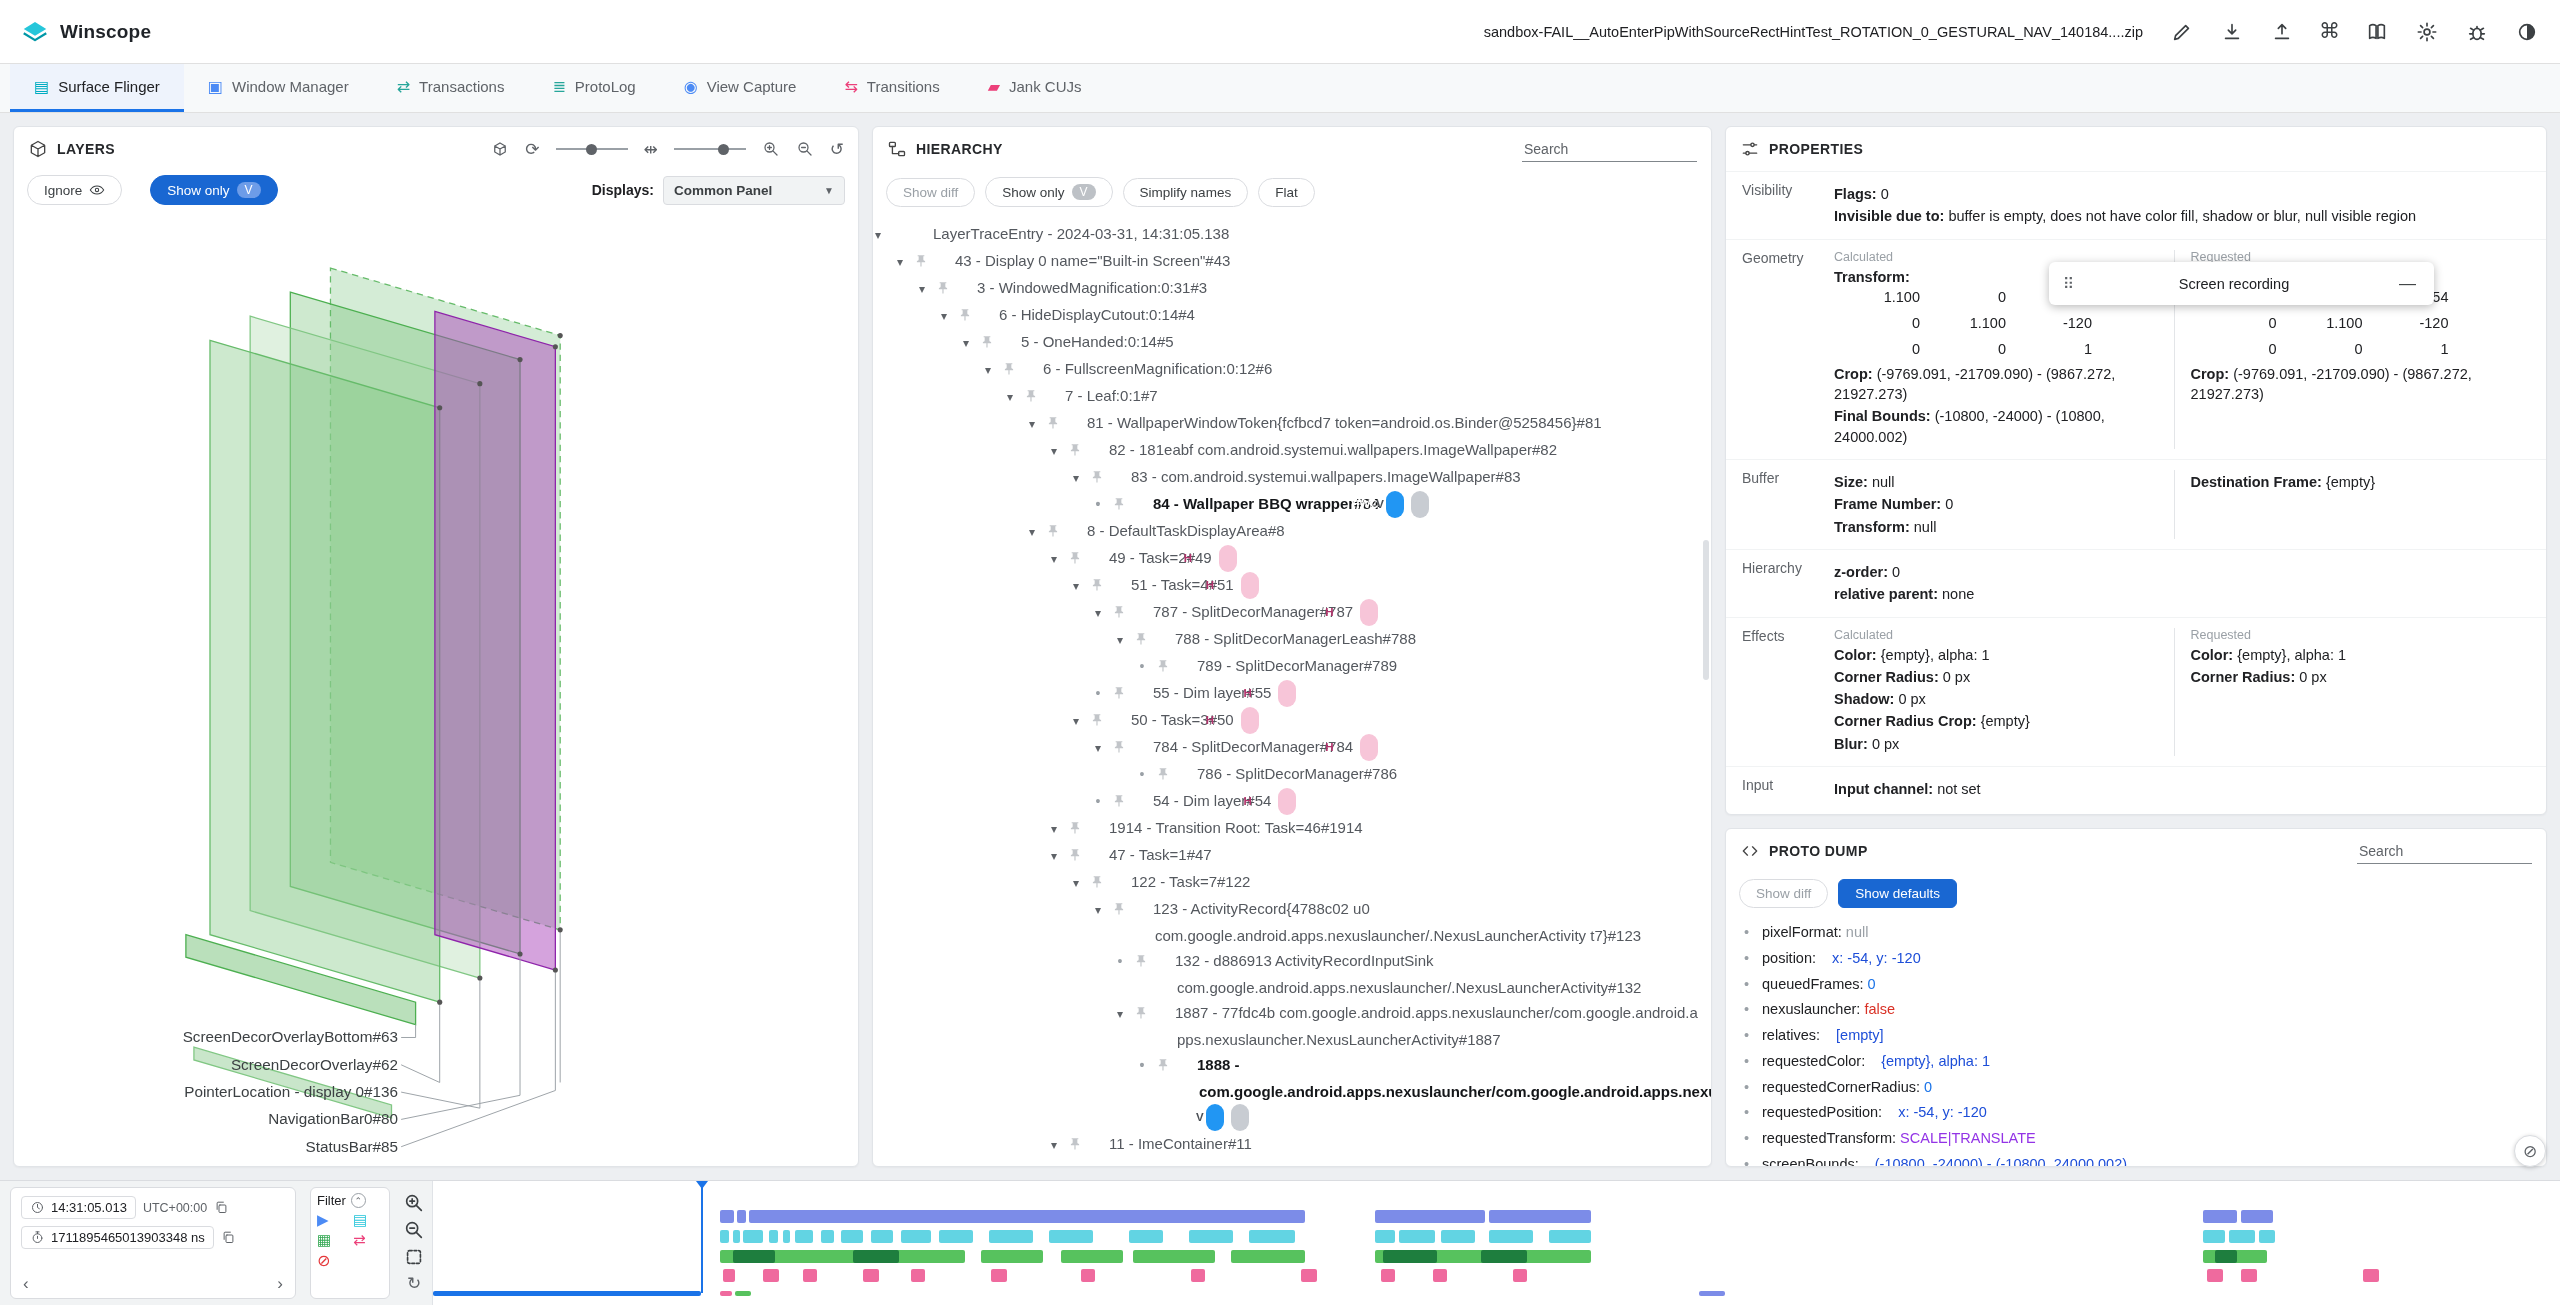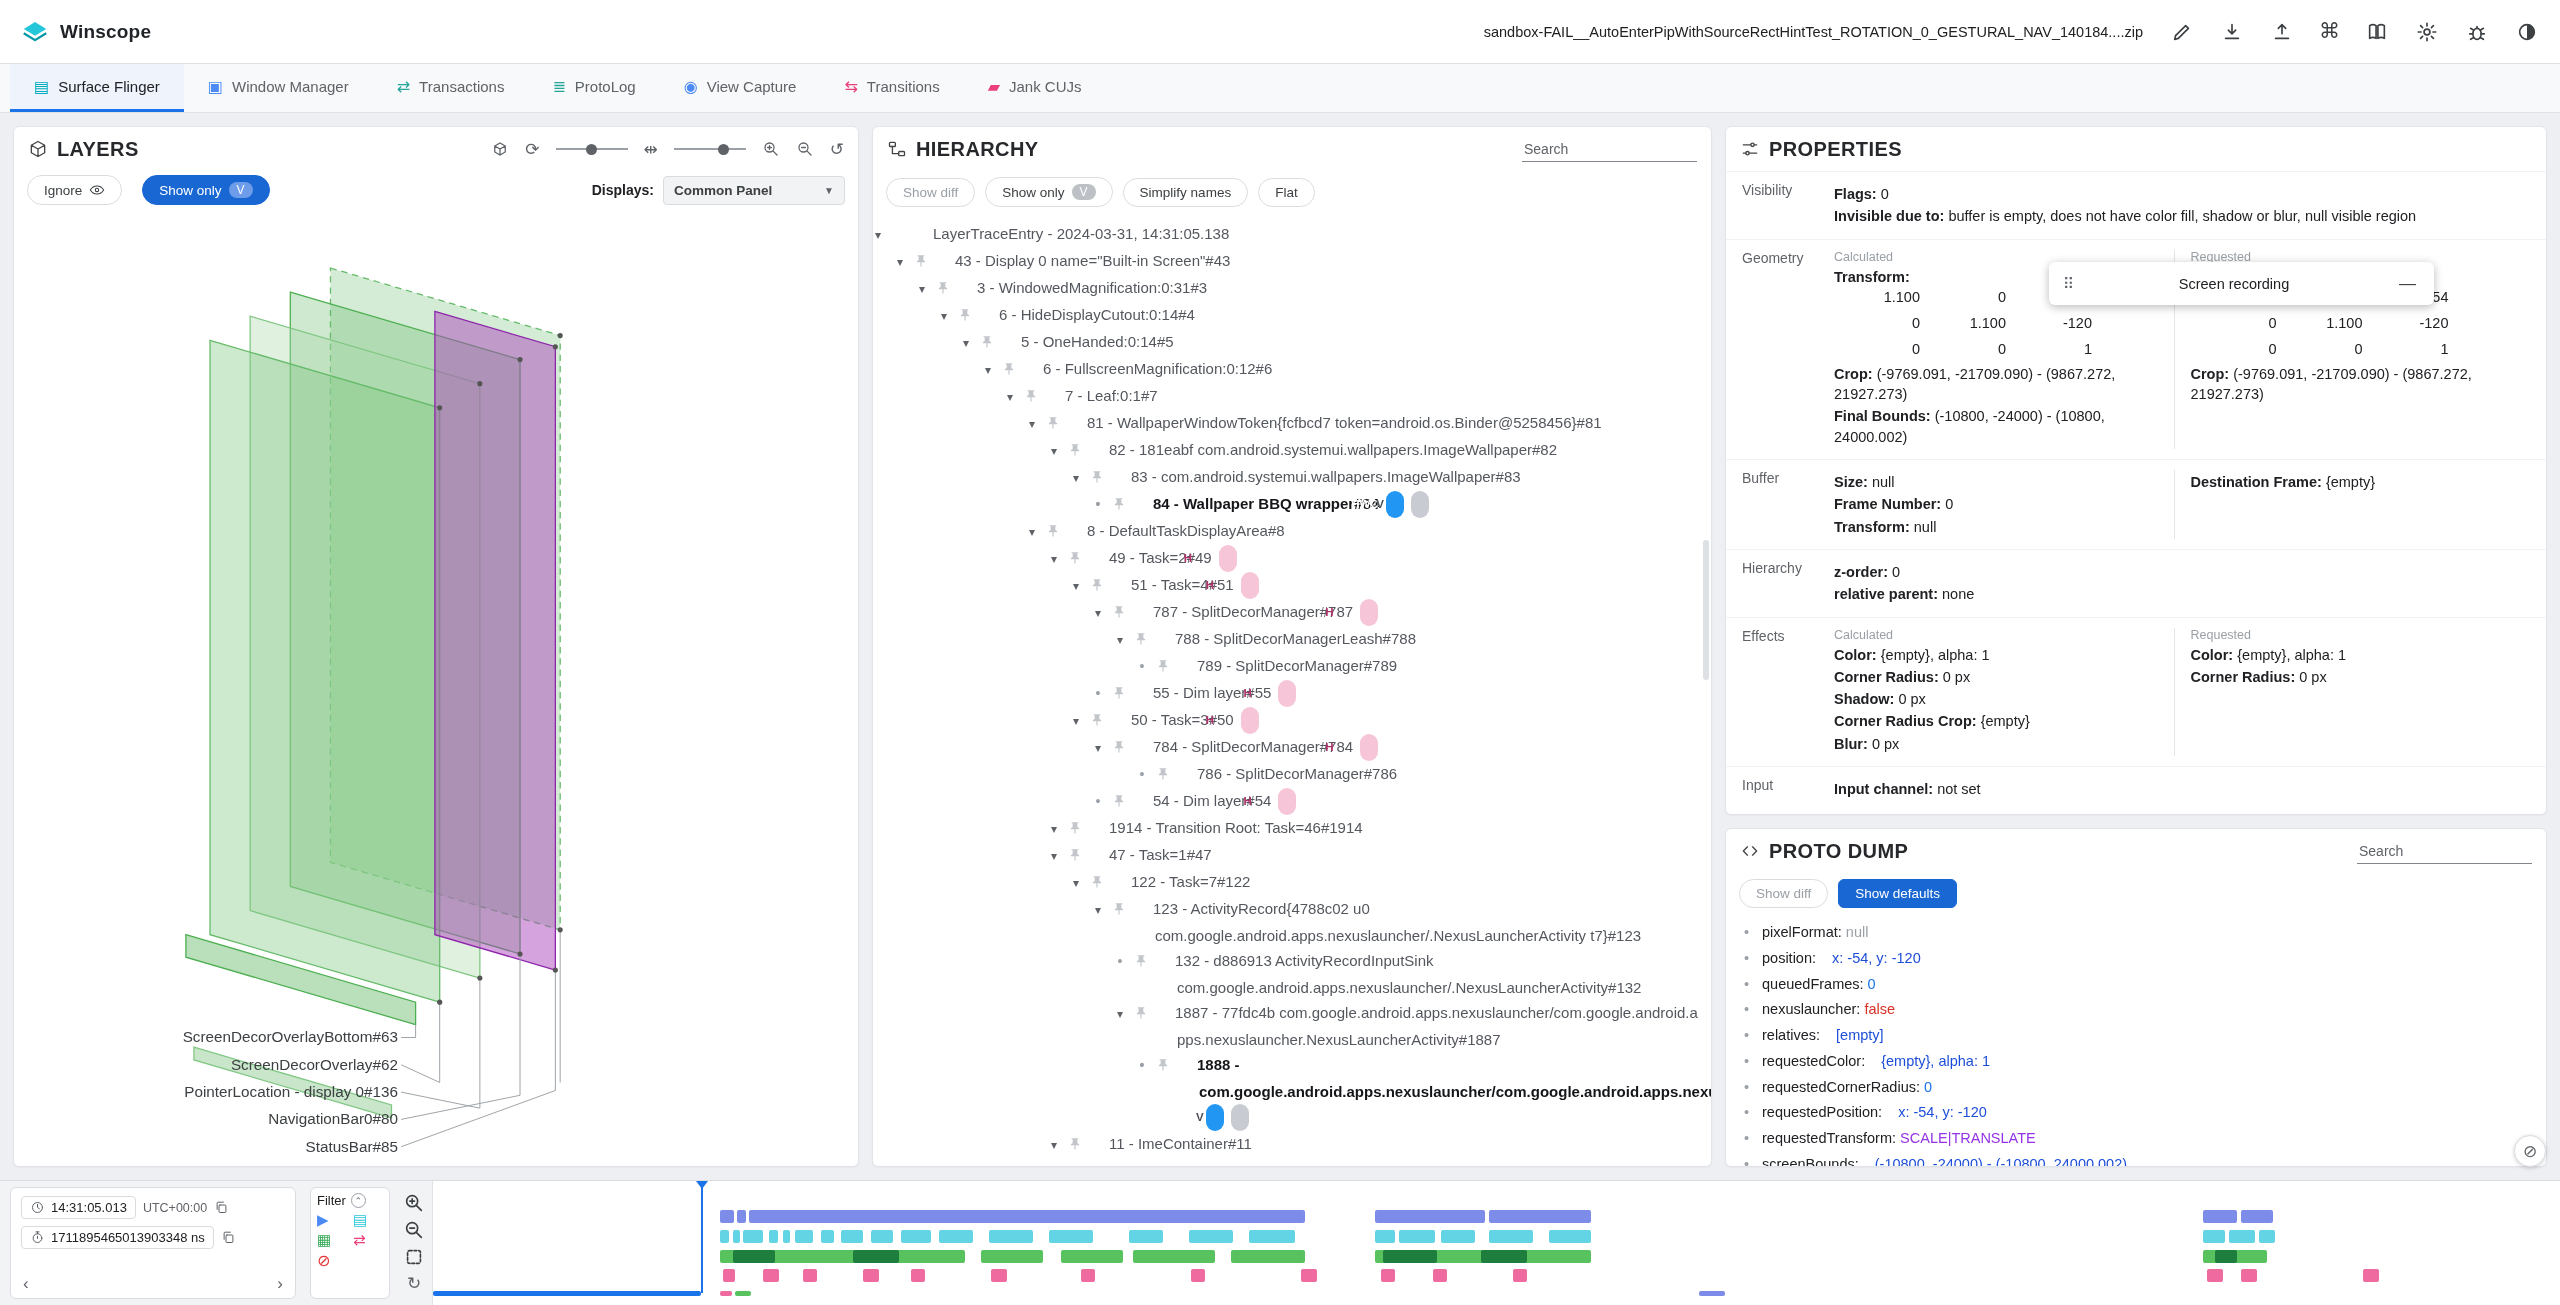--- a/index.html
+++ b/index.html
@@ -28,41 +28,41 @@
   
   .main { display:flex; gap:13px; padding:13px; height:1067px; }
   .panel { background:#fff; border:1px solid #e1e4e8; border-radius:6px; display:flex; flex-direction:column; overflow:hidden;
            box-shadow:0 1px 2px rgba(0,0,0,.04); }
   .layers-panel { width:846px; }
   .hierarchy-panel { width:840px; }
   .right-col { flex:1; display:flex; flex-direction:column; gap:13px; }
   .props-panel { height:689px; }
   .proto-panel { flex:1; }
   .panel-head { display:flex; align-items:center; justify-content:space-between; padding:9px 14px; min-height:44px; }
-  .ptitle { display:flex; align-items:center; gap:9px; font-size:20px; font-weight:700; color:#26282b; letter-spacing:.4px; }
+  .ptitle { display:flex; align-items:center; gap:9px; font-size:14px; font-weight:700; color:#26282b; letter-spacing:.4px; }
   .pticon { width:20px; height:20px; stroke:#444; fill:none; stroke-width:1.6; stroke-linecap:round; stroke-linejoin:round; }
   .search { border:none; border-bottom:1px solid #80868b; background:transparent; font-size:14px; width:175px;
             padding:4px 2px; outline:none; color:#202124; font-family:inherit; }
   .search::placeholder { color:#5f6368; }
   
   .chips-row { display:flex; align-items:center; gap:10px; padding:6px 13px 10px; }
   .chip-btn { border:1px solid #dadce0; background:#fff; border-radius:16px; padding:6px 16px; font-size:13.5px;
               color:#3c4043; display:inline-flex; align-items:center; gap:7px; cursor:pointer; font-family:inherit; }
   .chip-btn.disabled { color:#9aa0a6; }
   .chip-btn.primary { background:#1967d2; border-color:#1967d2; color:#fff; }
   .vbadge { background:#bdc1c6; color:#fff; border-radius:10px; padding:1px 8px; font-size:12px; }
   .chip-btn.primary .vbadge { background:#6d9ce8; }
   .eye-ic { width:16px; height:16px; stroke:#3c4043; fill:none; stroke-width:1.6; }
   
   .layer-tools { display:flex; align-items:center; gap:16px; color:#5f6368; }
   .slider { width:72px; height:2px; background:#9aa0a6; position:relative; }
   .knob { position:absolute; top:-4.5px; width:11px; height:11px; border-radius:50%; background:#5f6368; }
   .mini-ic { width:18px; height:18px; stroke:#5f6368; fill:none; stroke-width:1.7; stroke-linecap:round; }
   .glyph-ic { font-size:17px; color:#5f6368; }
-  .layers-controls { display:flex; align-items:center; gap:20px; padding:4px 13px 10px; }
+  .layers-controls { display:flex; align-items:center; gap:28px; padding:4px 13px 10px; }
   .displays-group { margin-left:auto; display:flex; align-items:center; gap:9px; font-size:14px; color:#202124;font-weight:bold; }
   .select-box { width:182px; background:#f1f3f4; border:1px solid #dadce0; border-radius:4px; padding:6px 10px;
                 display:flex; align-items:center; justify-content:space-between; font-size:13.5px; color:#3c4043; cursor:pointer; }
   .scene { flex:1; position:relative; overflow:hidden; }
   .scene svg { width:100%; height:100%; }
   
   .tree { flex:1; overflow:hidden; padding:4px 10px; font-size:15px; position:relative; }
   .trow { line-height:25px; color:#54585e; cursor:pointer; }
   .trow.bold { color:#141619; font-weight:700; }
   .tw { display:inline-block; width:18px; font-size:12px; color:#5f6368; text-align:center; }

